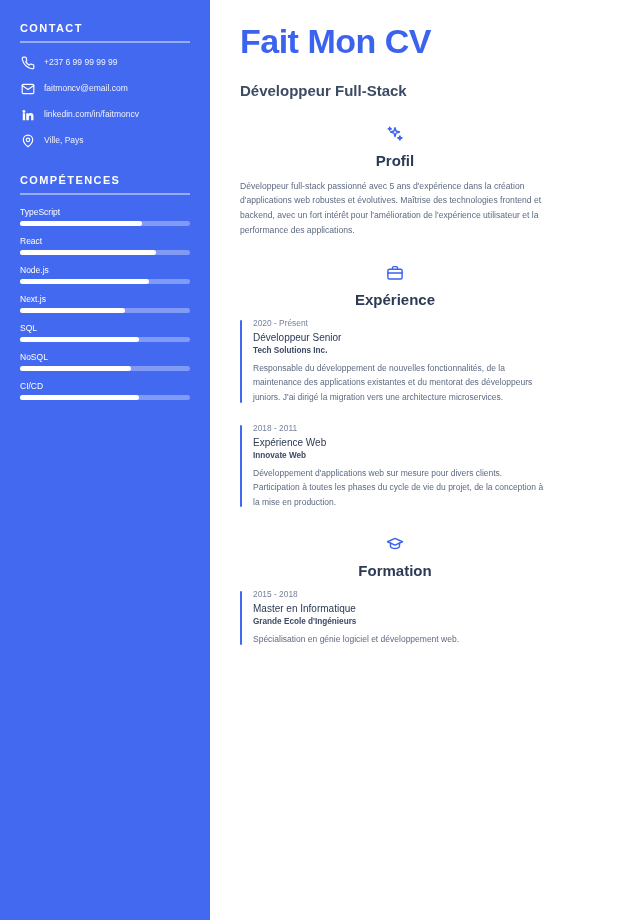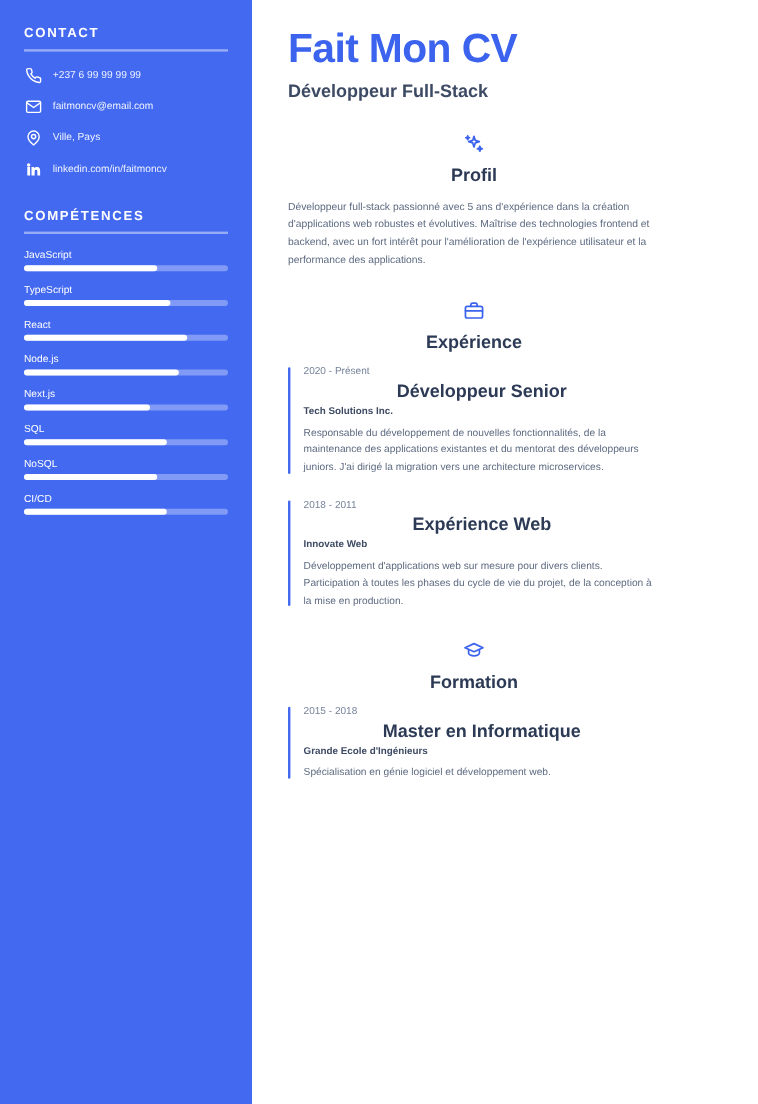--- a/index.html
+++ b/index.html
@@ -91,21 +91,21 @@
     background: #ffffff;
   }
   .name {
     font-size: 34px;
     line-height: 1.05;
     font-weight: bold;
     color: #3b63ee;
     letter-spacing: -0.5px;
   }
   .role {
-    margin-top: 8px;
+    margin-top: 22px;
     font-size: 15px;
     font-weight: bold;
     color: #3d4a63;
   }
 
   .section { margin-top: 26px; }
   .section-head {
     display: flex;
     align-items: center;
     gap: 9px;
@@ -145,25 +145,24 @@
     width: 2px;
     background: #4369f0;
     border-radius: 1px;
   }
   .entry-date {
     font-size: 8.4px;
     color: #76839a;
     margin-bottom: 4px;
   }
   .entry-title {
-    font-size: 15px;
-    font-weight: bold;
+    font-size: 10px;
+    font-weight: normal;
     color: #2c3a55;
     margin-bottom: 3px;
-    text-align: center;
   }
   .entry-org {
     font-size: 8.2px;
     font-weight: bold;
     color: #3d4a63;
     margin-bottom: 6px;
   }
   .entry-desc {
     font-size: 8.5px;
     line-height: 1.72;
@@ -195,48 +194,42 @@
           <svg viewBox="0 0 24 24" width="14" height="14" fill="none" stroke="currentColor" stroke-width="2" stroke-linecap="round" stroke-linejoin="round">
               <rect x="2" y="4" width="20" height="16" rx="2"></rect>
               <path d="m22 6-10 7L2 6"></path>
             </svg>
         </span>
         <span class="contact-txt">faitmoncv@email.com</span>
       </div>
 
       <div class="contact-row">
         <span class="contact-ico">
+          <svg viewBox="0 0 24 24" width="14" height="14" fill="currentColor">
+              <path d="M4.98 3.5a2.5 2.5 0 1 1 0 5 2.5 2.5 0 0 1 0-5zM3 9h4v12H3zM9 9h3.8v1.7h.05c.53-.95 1.83-1.95 3.75-1.95 4 0 4.75 2.6 4.75 6V21h-4v-5.3c0-1.27-.02-2.9-1.78-2.9-1.78 0-2.05 1.37-2.05 2.8V21H9z"></path>
+            </svg>
+        </span>
+        <span class="contact-txt">linkedin.com/in/faitmoncv</span>
+      </div>
+
+      <div class="contact-row">
+        <span class="contact-ico">
           <svg viewBox="0 0 24 24" width="14" height="14" fill="none" stroke="currentColor" stroke-width="2" stroke-linecap="round" stroke-linejoin="round">
               <path d="M20 10c0 6-8 12-8 12s-8-6-8-12a8 8 0 0 1 16 0z"></path>
               <circle cx="12" cy="10" r="3"></circle>
             </svg>
         </span>
         <span class="contact-txt">Ville, Pays</span>
       </div>
-
-      <div class="contact-row">
-        <span class="contact-ico">
-          <svg viewBox="0 0 24 24" width="14" height="14" fill="currentColor">
-              <path d="M4.98 3.5a2.5 2.5 0 1 1 0 5 2.5 2.5 0 0 1 0-5zM3 9h4v12H3zM9 9h3.8v1.7h.05c.53-.95 1.83-1.95 3.75-1.95 4 0 4.75 2.6 4.75 6V21h-4v-5.3c0-1.27-.02-2.9-1.78-2.9-1.78 0-2.05 1.37-2.05 2.8V21H9z"></path>
-            </svg>
-        </span>
-        <span class="contact-txt">linkedin.com/in/faitmoncv</span>
-      </div>
     </section>
 
     <section class="side-section">
       <div class="side-title">COMPÉTENCES</div>
       <div class="side-rule"></div>
 
-      <div class="skill">
-        <div class="skill-name">JavaScript</div>
-        <div class="skill-track">
-            <div class="skill-fill" style="width: 65%;"></div>
-          </div>
-      </div>
       <div class="skill">
         <div class="skill-name">TypeScript</div>
         <div class="skill-track">
             <div class="skill-fill" style="width: 72%;"></div>
           </div>
       </div>
       <div class="skill">
         <div class="skill-name">React</div>
         <div class="skill-track">
             <div class="skill-fill" style="width: 80%;"></div>

